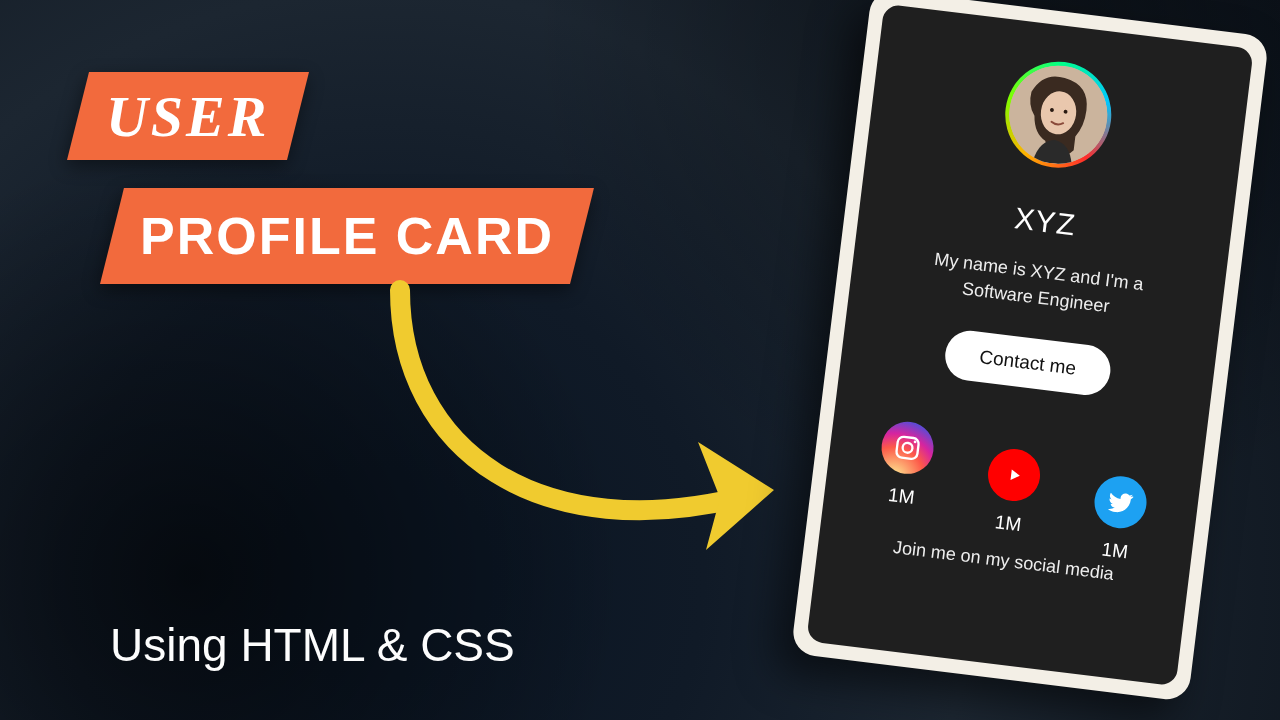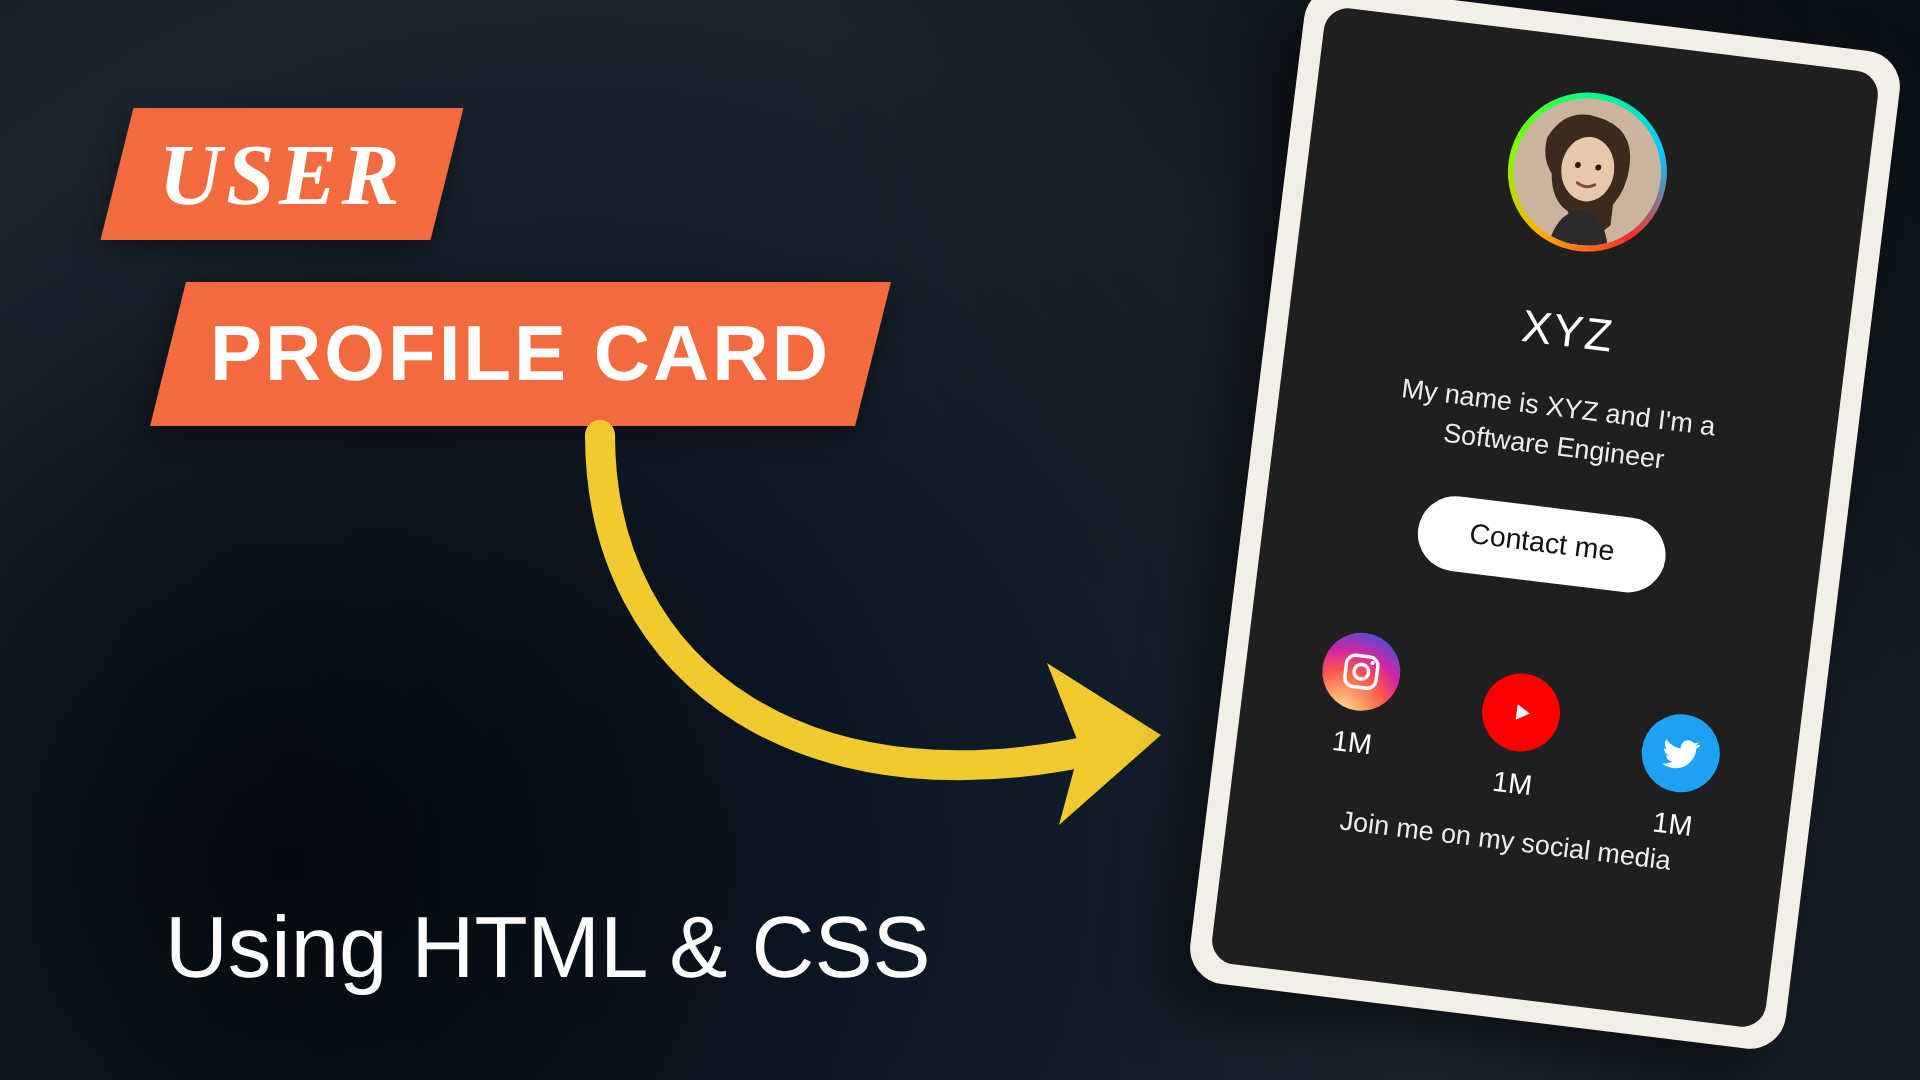--- a/index.html
+++ b/index.html
@@ -25,22 +25,22 @@
     box-shadow: 0 6px 18px rgba(0,0,0,.45);
     transform: skewX(-14deg);
   }
   .ribbon span { transform: skewX(14deg); display:inline-block; }
   .ribbon.user  { left: 78px;  top: 72px;  height: 88px; font-size: 58px; font-style: italic; font-family: Georgia, 'Times New Roman', serif; letter-spacing: 3px; }
   .ribbon.profile { left: 112px; top: 188px; height: 96px; font-size: 52px; }
 
   .subtext {
     position: absolute;
     left: 110px;
-    top: 598px;
-    font-size: 58px;
+    top: 618px;
+    font-size: 46px;
     font-weight: 500;
     color: #fdfdfd;
   }
 
   
   .arrow {
     position: absolute;
     left: 360px;
     top: 250px;
     width: 480px;

